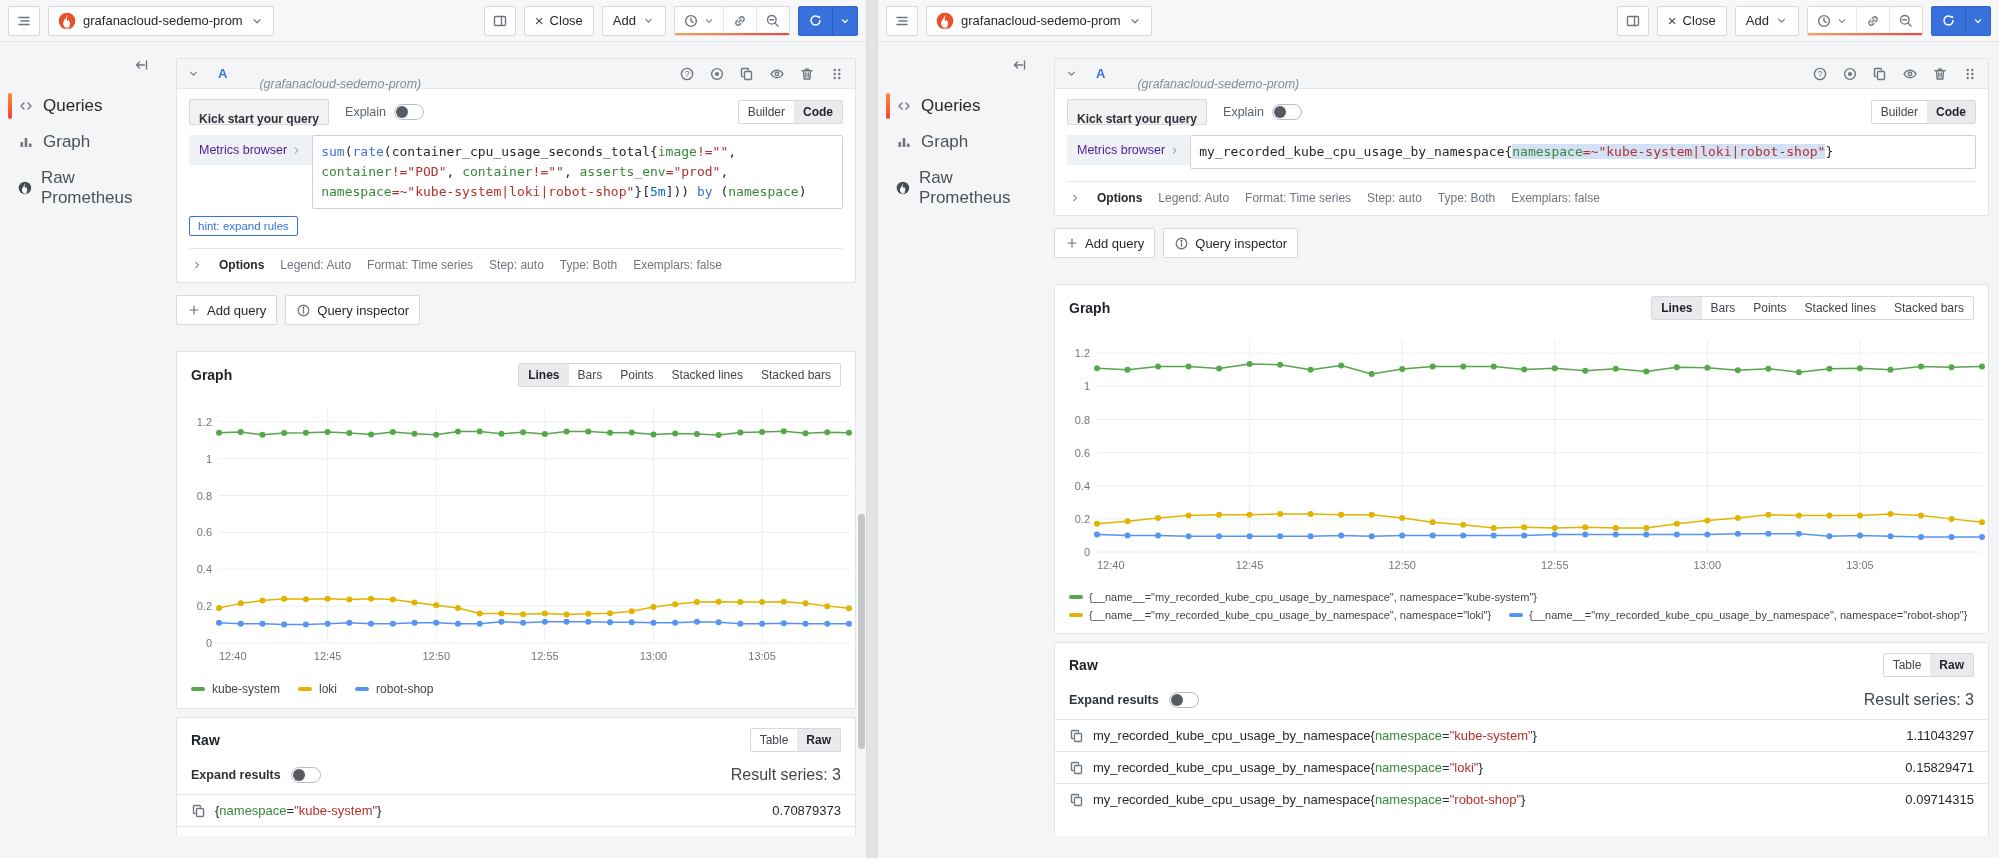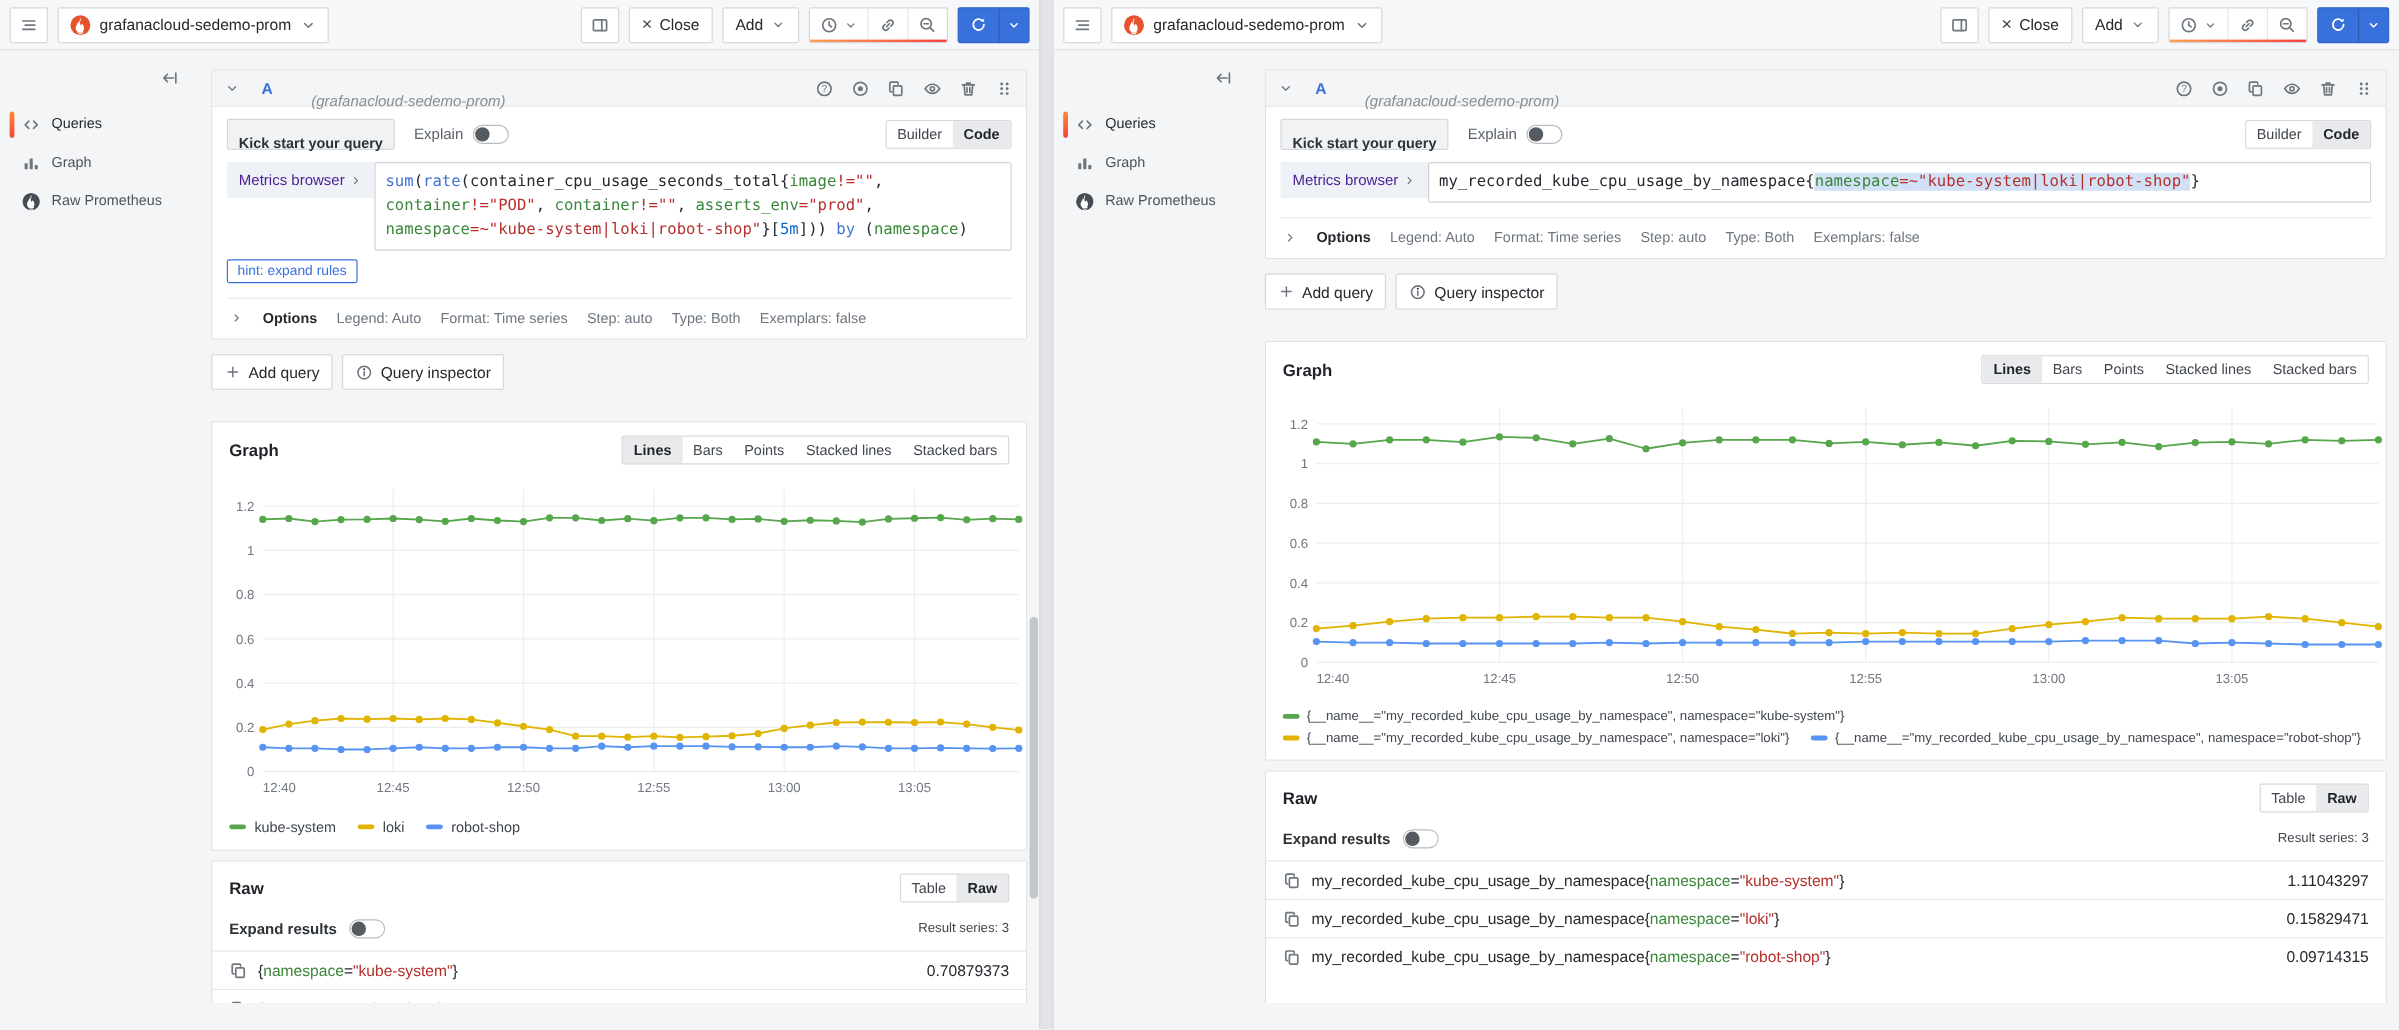--- a/index.html
+++ b/index.html
@@ -33,22 +33,22 @@
   .refresh-btn { display:inline-flex; align-items:center; height:30px; background:#3871dc;
     border:1px solid #3167c9; border-radius:2px; cursor:pointer; padding:0; }
   .refresh-btn .part { display:flex; align-items:center; justify-content:center; height:100%; padding:0 9px; }
   .refresh-btn .part + .part { border-left:1px solid #2d5cb4; padding:0 6px; }
 
   
   .pane-body { flex:1; display:flex; position:relative; overflow:hidden; }
   .sidebar { width:166px; flex:0 0 166px; padding-top:6px; }
   .collapse-btn { display:block; margin:4px 10px 10px auto; width:30px; height:26px; background:transparent;
     border:none; cursor:pointer; text-align:center; }
-  .side-item { position:relative; display:flex; gap:9px; padding:8px 12px 8px 18px;
-    color:#4a535c; font-size:12px; cursor:pointer; }
+  .side-item { position:relative; display:flex; align-items:center; gap:9px; padding:8px 12px 8px 18px;
+    color:#4a535c; font-size:17px; cursor:pointer; }
   .side-item.active { color:#24292e; }
   .side-item.active:before { content:""; position:absolute; left:8px; top:5px; bottom:5px; width:4px;
     border-radius:2px; background:linear-gradient(180deg,#ff8833,#f5433e); }
 
   .content { flex:1; padding:0 10px; overflow:hidden; }
 
   .card { background:#fff; border:1px solid #e2e3e5; border-radius:2px; }
   .query-card { margin-top:16px; }
   .qrow-header { display:flex; align-items:center; gap:10px; height:30px; padding:0 10px;
     background:#f4f5f6; border-bottom:1px solid #e7e8ea; }
@@ -104,21 +104,21 @@
   .legend { display:flex; flex-wrap:wrap; gap:6px 18px; padding:8px 14px 12px 14px; }
   .legend-item { display:flex; align-items:center; gap:7px; color:#40464e; font-size:12px; cursor:pointer; }
   .legend-sm .legend-item { font-size:11px; gap:6px; }
   .dash { width:14px; height:4px; border-radius:2px; flex:0 0 14px; }
   .c-green { background:#56a64b; } .c-yellow { background:#e0b400; } .c-blue { background:#5794f2; }
 
   .raw-card { margin-top:8px; }
   .raw-header { display:flex; align-items:center; justify-content:space-between; padding:10px 14px 6px 14px; }
   .expand-row { display:flex; align-items:center; justify-content:space-between; padding:8px 14px 10px 14px; }
   .expand-left { display:flex; align-items:center; gap:10px; color:#2c3237; font-size:12.5px; font-weight:600; }
-  .result-series { color:#40464e; font-size:11px; }
+  .result-series { color:#40464e; font-size:16px; }
   .raw-row { display:flex; align-items:center; gap:9px; padding:8px 14px; border-top:1px solid #e7e8ea;
     font-size:13px; }
   .raw-row .val { margin-left:auto; color:#24292e; white-space:nowrap; }
   .raw-tall { padding-bottom:95px; }
 
   .vscroll { position:absolute; right:1px; top:472px; width:7px; height:235px; border-radius:4px; background:#c4c7ca; cursor:pointer; }
 
   svg.icon { display:block; }
   .muted-ic { stroke:#6e7680; fill:none; stroke-width:1.4; stroke-linecap:round; stroke-linejoin:round; }
 </style>

